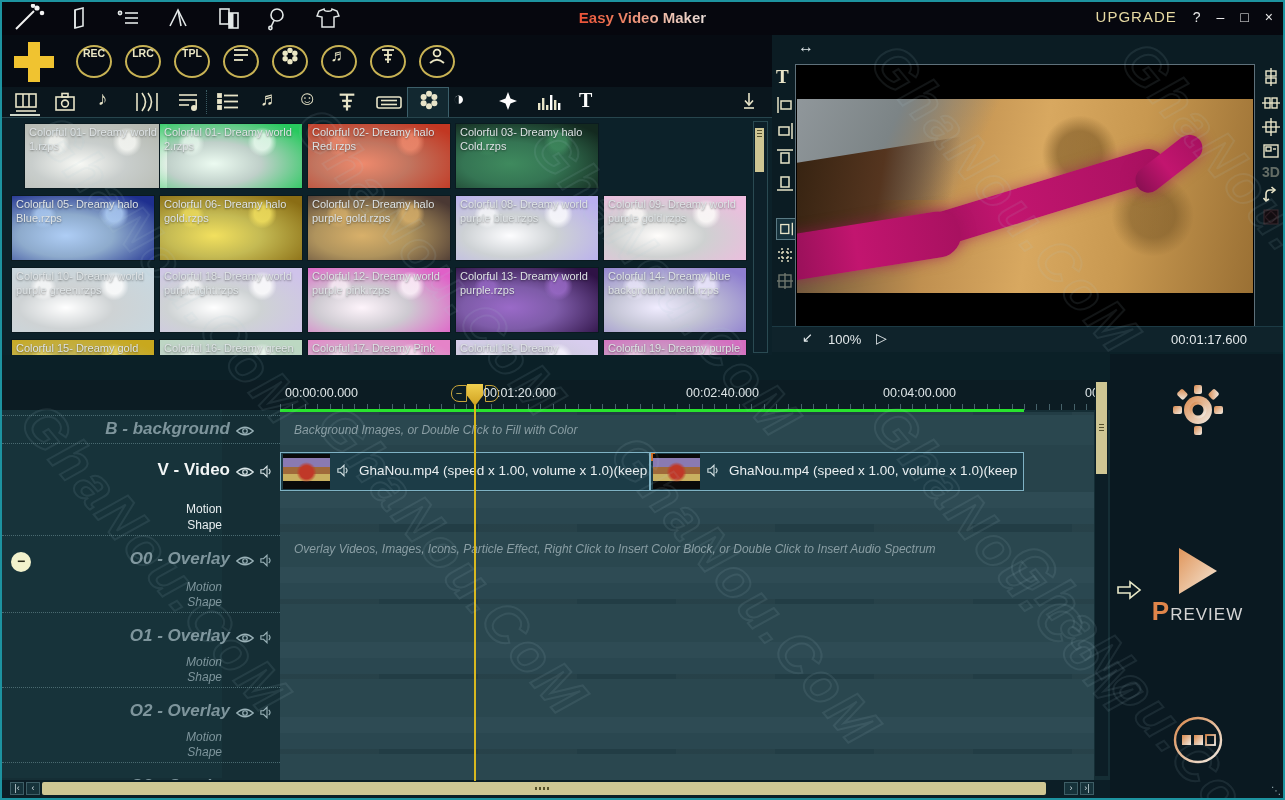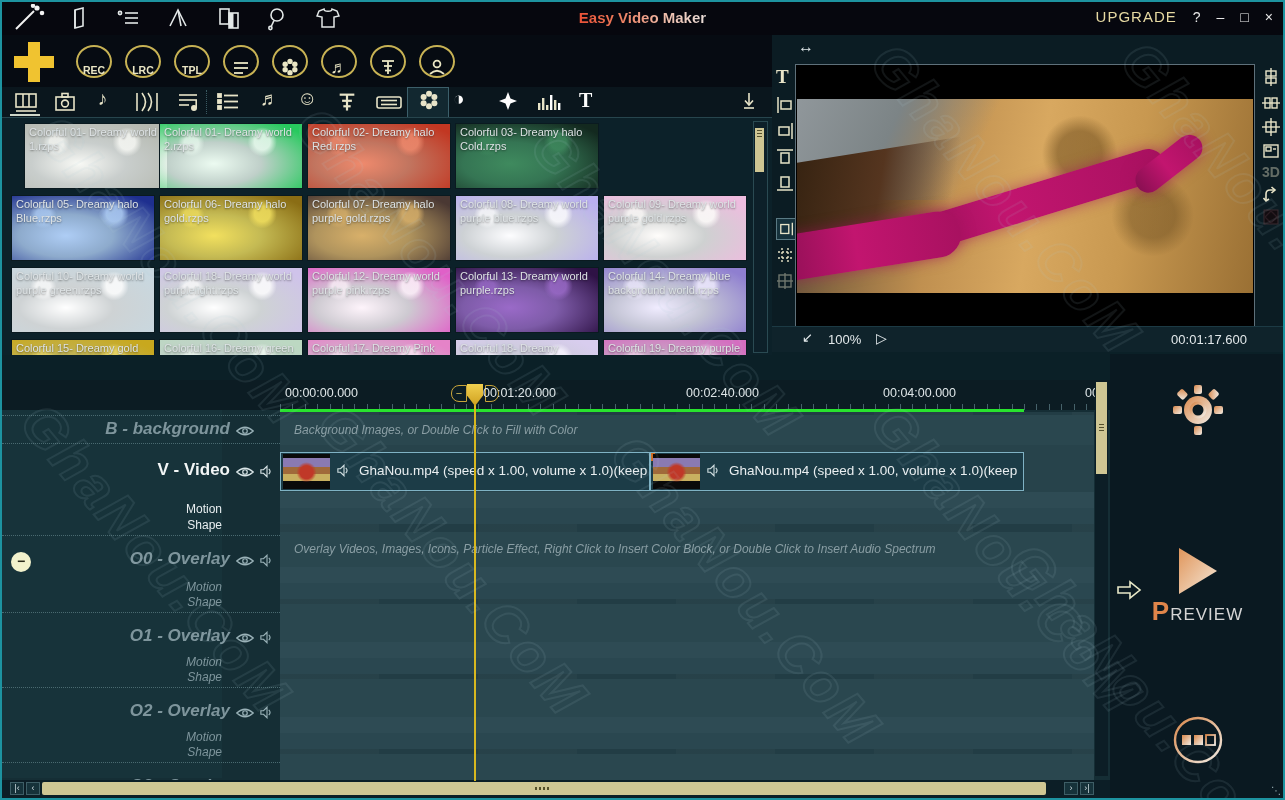--- a/index.html
+++ b/index.html
@@ -17,21 +17,21 @@
   .mb-right{position:absolute;right:10px;top:6px;display:flex;gap:16px;align-items:center;}
   .upgrade{color:#e6d9a2;font-size:15px;letter-spacing:1px;}
   .winctl{color:#e8e8e8;font-size:14px;}
 
   
   .quickbar{position:absolute;left:0;top:33px;width:770px;height:52px;background:#060b12;}
   .plusbtn{position:absolute;left:12px;top:10px;width:40px;height:34px;}
   .plusbtn::before{content:"";position:absolute;left:0;top:11px;width:40px;height:12px;background:#f0c330;}
   .plusbtn::after{content:"";position:absolute;left:14px;top:-3px;width:12px;height:40px;background:#f0c330;}
   .qbtn{position:absolute;top:10px;width:36px;height:33px;border:2px solid #c7b254;border-radius:50%;
-        display:flex;align-items:flex-end;justify-content:center;color:#eae6c4;font-size:10.5px;font-weight:bold;
+        display:flex;align-items:flex-start;justify-content:center;color:#eae6c4;font-size:10.5px;font-weight:bold;
         box-sizing:border-box;background:transparent;}
 
   
   .tabsbar{position:absolute;left:0;top:85px;width:770px;height:30px;background:#0a161d;}
   .tb-icon{position:absolute;top:4px;color:#e8e4c8;}
   .tb-icon.white{color:#fdfdfd;}
   .tb-sep{position:absolute;left:204px;top:3px;height:24px;border-left:1px dotted #3a5a62;}
   .tb-activetab{position:absolute;left:405px;top:0;width:42px;height:30px;background:#122830;
       border:1px solid #3c5f6a;border-bottom:none;box-sizing:border-box;}
   .tb-underline{position:absolute;left:8px;top:27px;width:30px;height:2px;background:#cfd6c8;}

